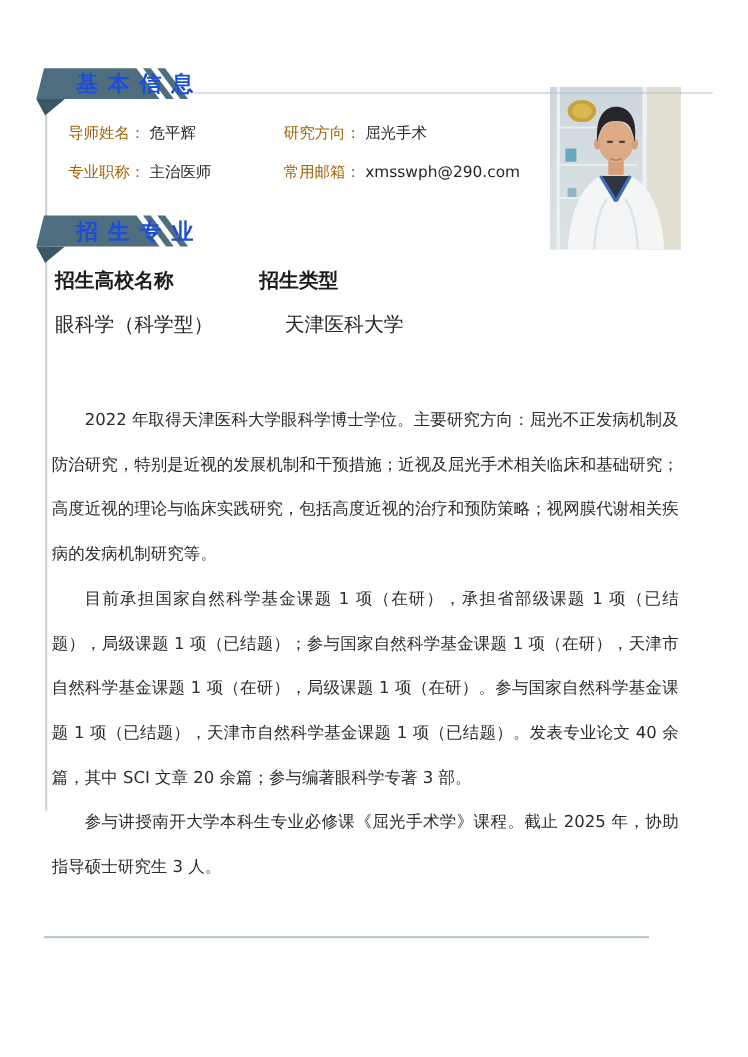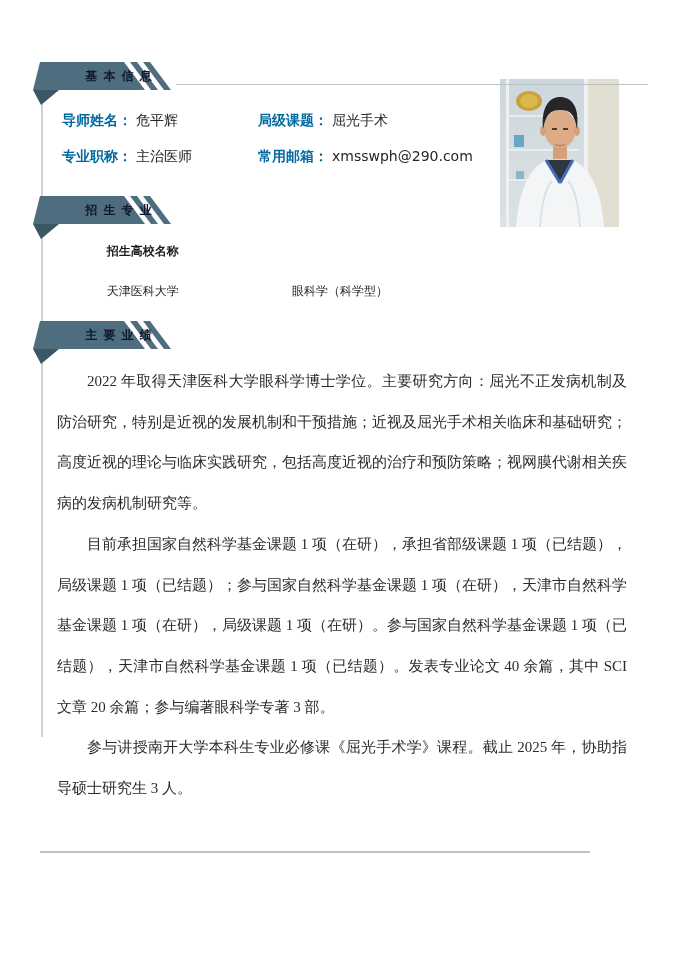--- a/index.html
+++ b/index.html
@@ -4,37 +4,37 @@
 <style>
   html,body{margin:0;padding:0;background:#ffffff;}
   .page{
     position:relative;width:680px;height:961px;background:#ffffff;overflow:hidden;
     font-family:"DejaVu Sans","Liberation Sans",sans-serif;color:#262626;
   }
   .vline{position:absolute;left:41px;top:89px;width:2px;height:648px;background:#ccd3d7;z-index:0;}
   .banner{position:absolute;left:27px;width:150px;height:45px;z-index:3;}
   .banner-label{
     position:absolute;left:42px;top:5px;width:100px;height:20px;line-height:20px;
-    text-align:center;color:#0f172a;font-size:12px;font-weight:bold;letter-spacing:1px;
+    text-align:center;color:#1d4ed8;font-size:20px;font-weight:bold;letter-spacing:1px;
     white-space:nowrap;
   }
   .hline{position:absolute;top:84px;left:176px;width:472px;height:1px;background:#b6c4cc;z-index:5;}
   .field{position:absolute;font-size:14px;white-space:nowrap;z-index:1;}
-  .flabel{font-weight:bold;color:#0369a1;}
+  .flabel{font-weight:normal;color:#a16207;}
   .fvalue{color:#262626;margin-left:4px;margin-top:13px;}
   .photo{position:absolute;left:500px;top:79px;width:119px;height:148px;z-index:2;}
   .enroll-row{position:absolute;left:50px;width:580px;display:flex;z-index:1;}
-  .enroll-cell{text-align:center;font-size:12px;}
+  .enroll-cell{text-align:left;font-size:18px;}
   .enroll-cell.c1{width:32%;}
   .enroll-cell.c2{width:36%;}
   .enroll-cell.c3{width:32%;}
   .enroll-head .enroll-cell{font-weight:bold;color:#1c1c1c;}
   .achievements{
-    position:absolute;left:57px;top:361px;width:570px;z-index:1;
-    font-size:15px;line-height:40.7px;text-align:justify;color:#2b2b2b;font-family:Liberation Serif, serif;
+    position:absolute;left:47px;top:361px;width:570px;z-index:1;
+    font-size:15px;line-height:40.7px;text-align:justify;color:#2b2b2b;
   }
   .achievements p{margin:0;text-indent:2em;}
   .footer-line{position:absolute;left:40px;top:851px;width:550px;height:2px;background:#b7c5cb;z-index:1;}
 </style>
 </head>
 <body>
 
 <div class="page">
 
   <div class="vline"></div>
@@ -47,21 +47,21 @@
       <polygon points="6,29 32,29 14,44" fill="#3b5765"></polygon>
     </svg>
     <div class="banner-label">基 本 信 息</div>
   </div>
   <div class="hline"></div>
 
   <div class="field" style="left:62px;top:112px">
     <span class="flabel">导师姓名：</span><span class="fvalue">危平辉</span>
   </div>
   <div class="field" style="left:258px;top:112px">
-    <span class="flabel">局级课题：</span><span class="fvalue">屈光手术</span>
+    <span class="flabel">研究方向：</span><span class="fvalue">屈光手术</span>
   </div>
   <div class="field" style="left:62px;top:148px">
     <span class="flabel">专业职称：</span><span class="fvalue">主治医师</span>
   </div>
   <div class="field" style="left:258px;top:148px">
     <span class="flabel">常用邮箱：</span><span class="fvalue">xmsswph@290.com</span>
   </div>
 
   <div class="photo">
     <svg width="119" height="148" viewBox="0 0 119 148">
@@ -103,35 +103,27 @@
       <polygon points="13,1 97,1 118,29 6,29" fill="#4e6e80"></polygon>
       <polygon points="103,1 110,1 131,29 124,29" fill="#4e6e80"></polygon>
       <polygon points="116,1 123,1 144,29 137,29" fill="#4e6e80"></polygon>
       <polygon points="6,29 32,29 14,44" fill="#3b5765"></polygon>
     </svg>
     <div class="banner-label">招 生 专 业</div>
   </div>
 
   <div class="enroll-row enroll-head" style="top:243px">
     <div class="enroll-cell c1">招生高校名称</div>
+    <div class="enroll-cell c3">招生类型</div>
   </div>
   <div class="enroll-row" style="top:283px">
+    <div class="enroll-cell c2">眼科学（科学型）</div>
     <div class="enroll-cell c1">天津医科大学</div>
-    <div class="enroll-cell c2">眼科学（科学型）</div>
   </div>
 
-  <div class="banner" style="top:320px">
-    <svg width="150" height="45" viewBox="0 0 150 45">
-      <polygon points="13,1 97,1 118,29 6,29" fill="#4e6e80"></polygon>
-      <polygon points="103,1 110,1 131,29 124,29" fill="#4e6e80"></polygon>
-      <polygon points="116,1 123,1 144,29 137,29" fill="#4e6e80"></polygon>
-      <polygon points="6,29 32,29 14,44" fill="#3b5765"></polygon>
-    </svg>
-    <div class="banner-label">主 要 业 绩</div>
-  </div>
 
   <div class="achievements">
     <p>2022 年取得天津医科大学眼科学博士学位。主要研究方向：屈光不正发病机制及防治研究，特别是近视的发展机制和干预措施；近视及屈光手术相关临床和基础研究；高度近视的理论与临床实践研究，包括高度近视的治疗和预防策略；视网膜代谢相关疾病的发病机制研究等。</p>
     <p>目前承担国家自然科学基金课题 1 项（在研），承担省部级课题 1 项（已结题），局级课题 1 项（已结题）；参与国家自然科学基金课题 1 项（在研），天津市自然科学基金课题 1 项（在研），局级课题 1 项（在研）。参与国家自然科学基金课题 1 项（已结题），天津市自然科学基金课题 1 项（已结题）。发表专业论文 40 余篇，其中 SCI 文章 20 余篇；参与编著眼科学专著 3 部。</p>
     <p>参与讲授南开大学本科生专业必修课《屈光手术学》课程。截止 2025 年，协助指导硕士研究生 3 人。</p>
   </div>
 
   <div class="footer-line"></div>
 
 </div>

